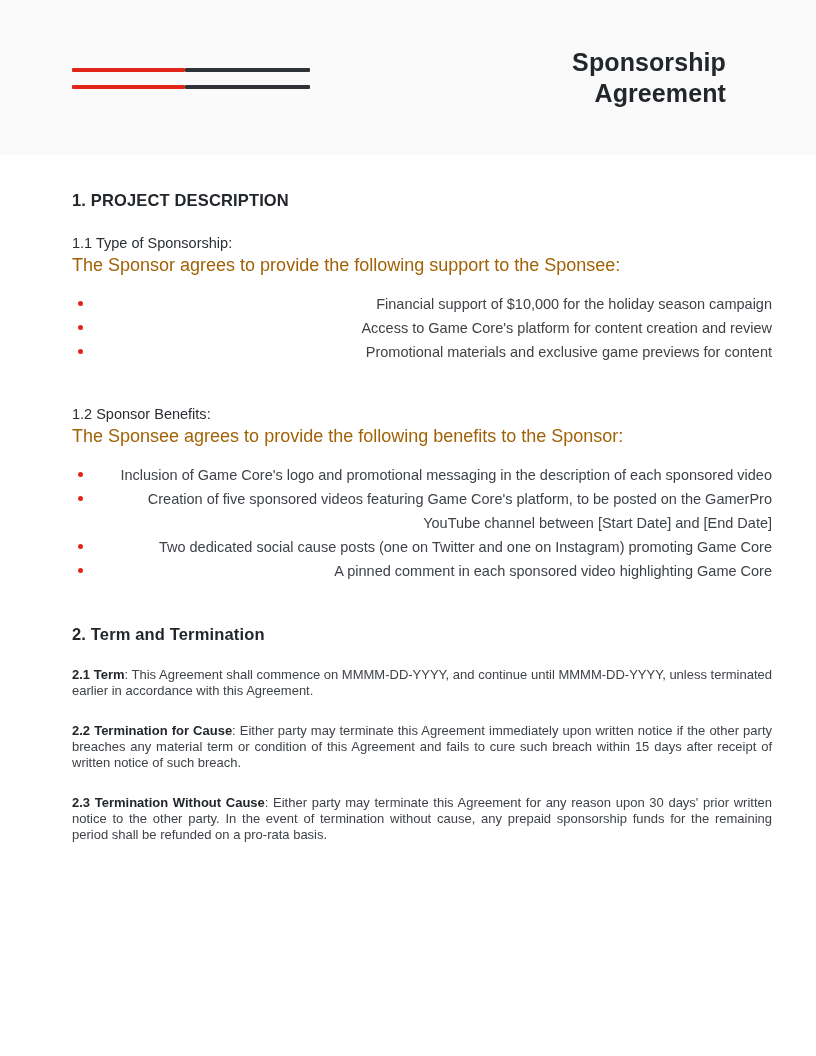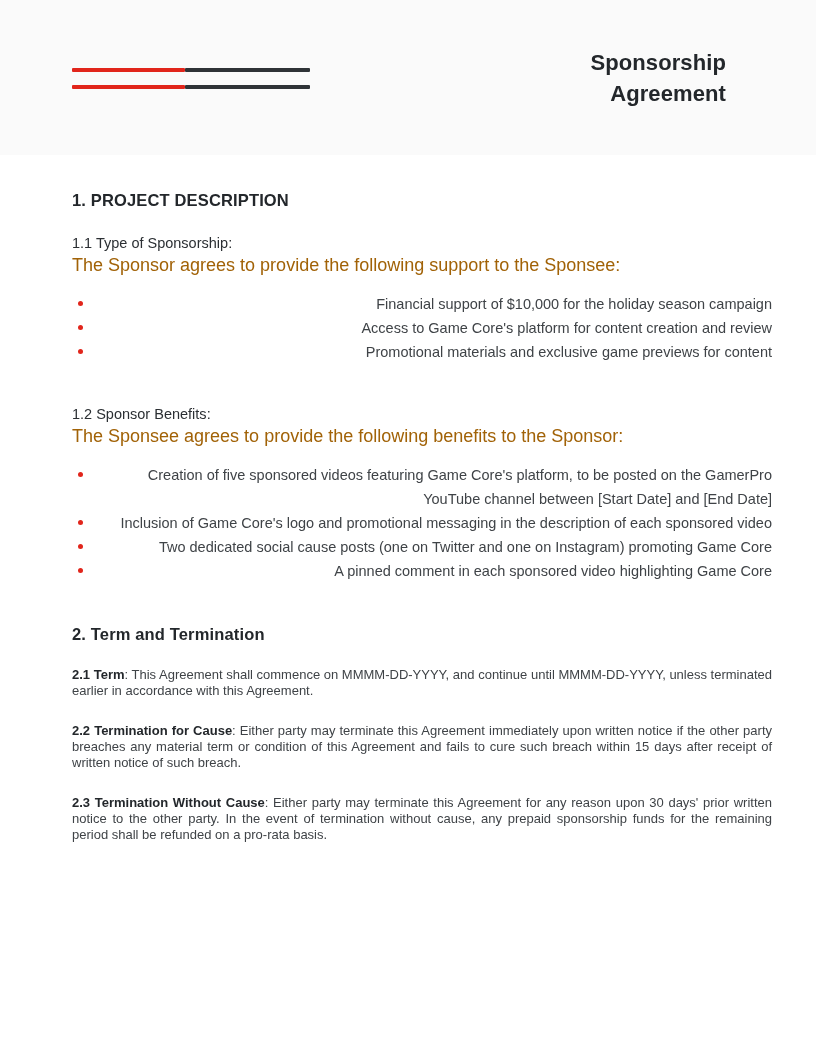--- a/index.html
+++ b/index.html
@@ -51,21 +51,21 @@
     border-radius: 1px;
   }
   .logo-bar .seg-dark {
     flex: 1 1 auto;
     background: #2f3337;
     border-radius: 1px;
   }
 
   .doc-title {
     text-align: right;
-    font-size: 22px;
+    font-size: 25px;
     line-height: 31px;
     font-weight: bold;
     color: #23272b;
     letter-spacing: 0.1px;
     max-width: 230px;
   }
 
   
   .content {
     box-sizing: border-box;
@@ -181,22 +181,22 @@
     </div>
 
     <div class="gap-after-list"></div>
 
     <div style="margin-top:22px;">
       <p class="subhead">
         <span class="lbl">1.2 Sponsor Benefits</span><span>:</span>
       </p>
       <p class="lead">The Sponsee agrees to provide the following benefits to the Sponsor:</p>
       <ul class="bullets wide">
+        <li>Inclusion of Game Core's logo and promotional messaging in the description of each sponsored video</li>
         <li>Creation of five sponsored videos featuring Game Core's platform, to be posted on the GamerPro YouTube channel between [Start Date] and [End Date]</li>
-        <li>Inclusion of Game Core's logo and promotional messaging in the description of each sponsored video</li>
         <li>Two dedicated social cause posts (one on Twitter and one on Instagram) promoting Game Core</li>
         <li>A pinned comment in each sponsored video highlighting Game Core</li>
       </ul>
     </div>
 
     <h2 class="section-heading spaced-top">2. Term and Termination</h2>
 
     <p class="clause">
       <span class="run-in">2.1 Term</span><span>: This Agreement shall commence on MMMM-DD-YYYY, and continue until MMMM-DD-YYYY, unless terminated earlier in accordance with this Agreement.</span>
     </p>

